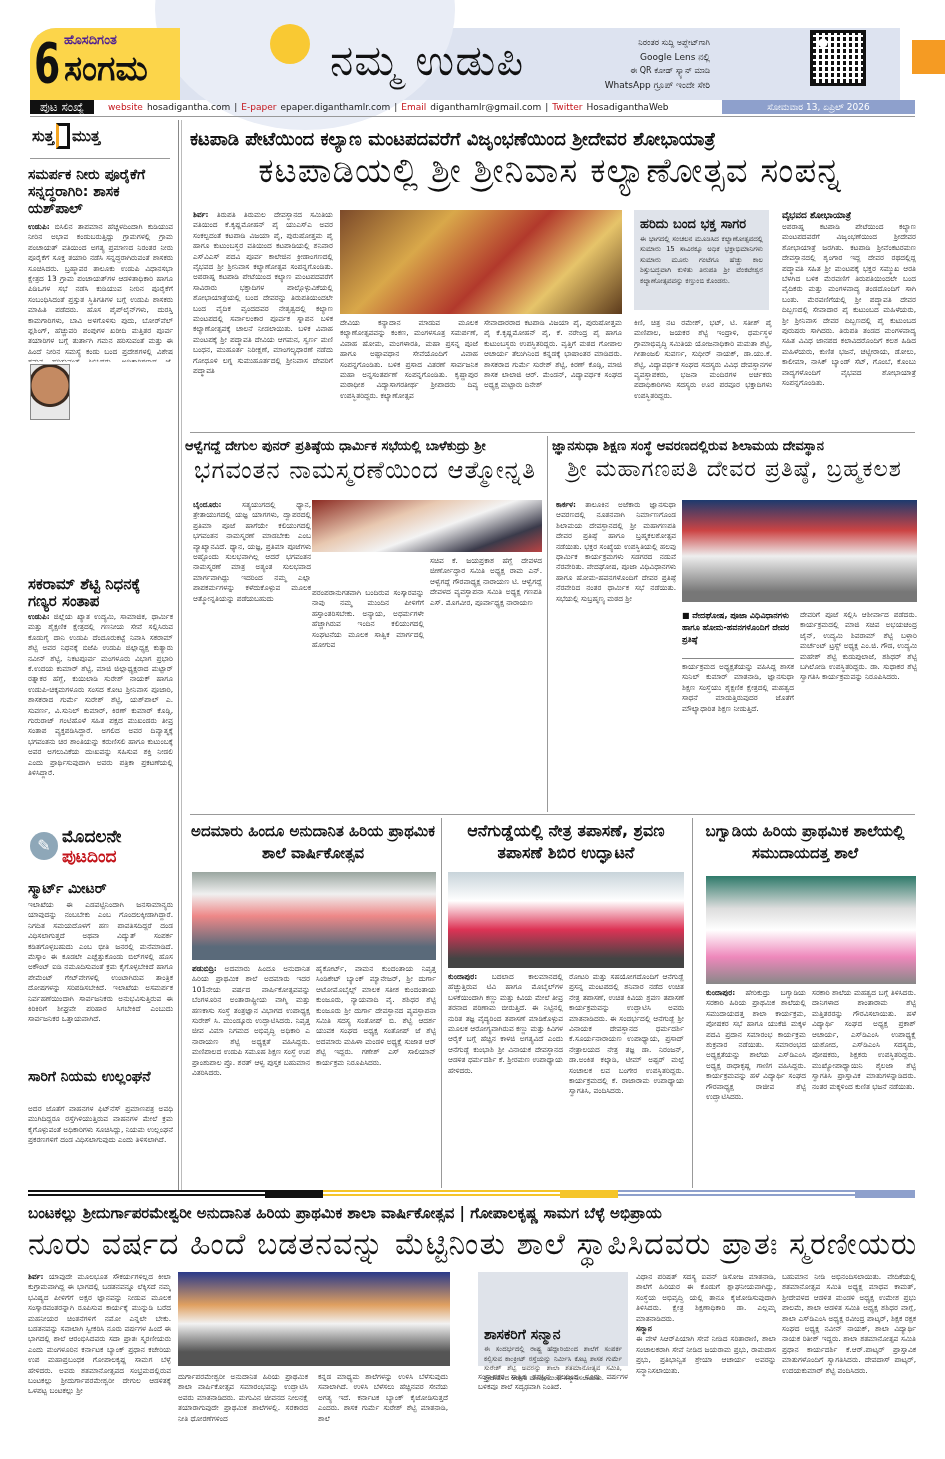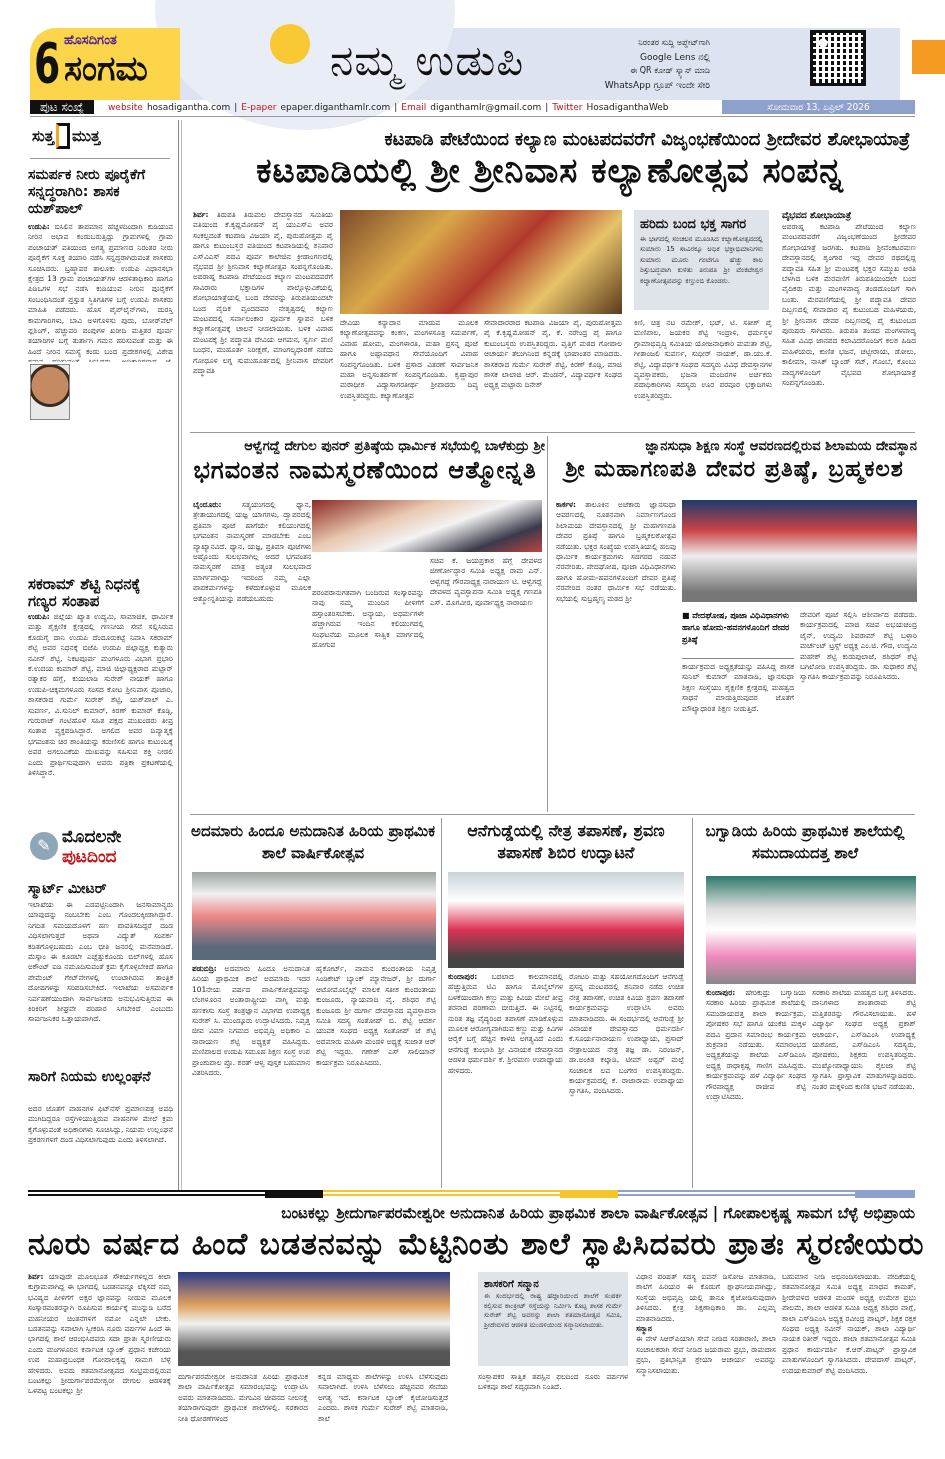--- a/index.html
+++ b/index.html
@@ -35,22 +35,22 @@
   .sidebar-logo { left: 32px; top: 123px; font-size: 15px; font-weight: bold; }
   .sidebar-logo .mid { display:inline-block; width: 14px; height: 26px; border: 3px solid #111; border-left-color:#f5a623; vertical-align: middle; margin: 0 2px; }
   .photo { background: linear-gradient(135deg,#7c4a2a,#d9a84a 30%,#b2392c 55%,#e6c46a 75%,#5c3a1c); }
   .photo2 { background: linear-gradient(160deg,#8b2a22 0%,#e8c8b0 35%,#f3f3f3 55%,#3a3a4a 80%,#b44); }
   .photo3 { background: linear-gradient(180deg,#1c3a6e 0%,#c44 30%,#eee 55%,#777 90%); }
   .photo4 { background: linear-gradient(180deg,#9aa6a0 0%,#f0f0f0 25%,#e88 50%,#5a6a7a 85%); }
   .photo5 { background: linear-gradient(180deg,#c8d4da 0%,#fff 30%,#d35 60%,#444 90%); }
   .photo6 { background: linear-gradient(180deg,#2e7a6a 0%,#ddd 30%,#fff 50%,#e8b 75%,#888); }
   .photo7 { background: linear-gradient(180deg,#2a3a8a 0%,#e0a060 35%,#f2f2f2 55%,#555 85%); }
   .portrait { background: radial-gradient(circle at 50% 38%, #c48a62 0 18px, #3a2a20 19px 21px, #e8e8e8 22px); border:1px solid #888; }
-  .headline-kicker { font-size: 18px; font-weight: bold; color: #111; text-align: right; white-space: nowrap; }
-  .headline-main { font-size: 36px; font-weight: bold; color: #111; text-align: center; white-space: nowrap; letter-spacing: 1px; }
+  .headline-kicker { font-size: 18px; font-weight: bold; color: #111; text-align: left; white-space: nowrap; }
+  .headline-main { font-size: 36px; font-weight: normal; color: #111; text-align: center; white-space: nowrap; letter-spacing: 1px; }
   .box-grey { background: #dfe3ea; padding: 6px; }
   .box-grey h4 { font-size: 13px; font-weight: bold; margin-bottom: 2px; }
   .h-mid { font-size: 19px; font-weight: bold; text-align: center; color: #111; line-height: 24px; }
   .bullet-note { font-size: 8px; font-weight: bold; line-height: 12px; }
   .stripe-black { background: repeating-linear-gradient(180deg,#111 0 2px,#fff 2px 4px); }
   .stripe-yellow { background: repeating-linear-gradient(180deg,#f5c52a 0 2px,#fff 2px 4px); }
   .stripe-blue { background: repeating-linear-gradient(180deg,#8ea0cc 0 2px,#fff 2px 4px); }
   .pencil { width: 28px; height: 28px; border-radius: 50%; background: #8ea7b8; color: #fff; font-size: 16px; text-align: center; line-height: 28px; }
 </style>
 </head>
@@ -202,21 +202,21 @@
 <div class="abs headline-main" style="left:28px; top:1226px; width:887px; font-size:30px;">ನೂರು ವರ್ಷದ ಹಿಂದೆ ಬಡತನವನ್ನು ಮೆಟ್ಟಿನಿಂತು ಶಾಲೆ ಸ್ಥಾಪಿಸಿದವರು ಪ್ರಾತಃ ಸ್ಮರಣೀಯರು</div>
 
 <div class="abs col-text" style="left:28px; top:1272px; width:143px; height:150px; overflow:hidden;">
   <b>ಶಿರ್ವ:</b> <span>ಯಾವುದೇ ಮೂಲಭೂತ ಸೌಕರ್ಯಗಳಿಲ್ಲದ ಕೀಲಾ ಕುಗ್ರಾಮವಾಗಿದ್ದ ಈ ಭಾಗದಲ್ಲಿ ಬಡತನವನ್ನೂ ಲೆಕ್ಕಿಸದೆ ನಮ್ಮ ಭವಿಷ್ಯದ ಪೀಳಿಗೆಗೆ ಅಕ್ಷರ ಜ್ಞಾನವನ್ನು ನೀಡುವ ಮೂಲಕ ಸಂಸ್ಕಾರವಂತರನ್ನಾಗಿ ರೂಪಿಸುವ ಕಾರ್ಯಕ್ಕೆ ಮುನ್ನುಡಿ ಬರೆದ ಮಹನೀಯರ ಚಿಂತನೆಗಳಿಗೆ ನಮೋ ಎನ್ನಲೇ ಬೇಕು. ಬಡತನವನ್ನು ಸವಾಲಾಗಿ ಸ್ವೀಕರಿಸಿ ನೂರು ವರ್ಷಗಳ ಹಿಂದೆ ಈ ಭಾಗದಲ್ಲಿ ಶಾಲೆ ಆರಂಭಿಸಿದವರು ಸದಾ ಪ್ರಾತಃ ಸ್ಮರಣೀಯರು ಎಂದು ಮಂಗಳೂರಿನ ಕರ್ನಾಟಕ ಬ್ಯಾಂಕ್ ಪ್ರಧಾನ ಕಚೇರಿಯ ಉಪ ಮಹಾಪ್ರಬಂಧಕ ಗೋಪಾಲಕೃಷ್ಣ ಸಾಮಗ ಬೆಳ್ಳೆ ಹೇಳಿದರು. ಅವರು ಶತಮಾನೋತ್ಸವದ ಸಂಭ್ರಮದಲ್ಲಿರುವ ಬಂಟಕಲ್ಲು ಶ್ರೀದುರ್ಗಾಪರಮೇಶ್ವರೀ ದೇಗುಲ ಆಡಳಿತಕ್ಕೆ ಒಳಪಟ್ಟ ಬಂಟಕಲ್ಲು ಶ್ರೀ</span>
 </div>
 <div class="abs photo7" style="left:178px; top:1272px; width:272px; height:94px;"></div>
 <div class="abs col-text" style="left:178px; top:1372px; width:130px; height:50px; overflow:hidden;">ದುರ್ಗಾಪರಮೇಶ್ವರೀ ಅನುದಾನಿತ ಹಿರಿಯ ಪ್ರಾಥಮಿಕ ಶಾಲಾ ವಾರ್ಷಿಕೋತ್ಸವ ಸಮಾರಂಭವನ್ನು ಉದ್ಘಾಟಿಸಿ ಅವರು ಮಾತನಾಡಿದರು. ಮಗುವಿನ ಜೀವನದ ನೀಲನಕ್ಷೆ ತಯಾರಾಗುವುದೇ ಪ್ರಾಥಮಿಕ ಶಾಲೆಗಳಲ್ಲಿ. ಸರಕಾರದ ನೀತಿ ಧೋರಣೆಗಳಿಂದ</div>
 <div class="abs col-text" style="left:318px; top:1372px; width:130px; height:50px; overflow:hidden;">ಕನ್ನಡ ಮಾಧ್ಯಮ ಶಾಲೆಗಳನ್ನು ಉಳಿಸಿ ಬೆಳೆಸುವುದು ಸವಾಲಾಗಿದೆ. ಉಳಿಸಿ ಬೆಳೆಸಲು ಹೆಚ್ಚಿನವರ ಸೇವೆಯ ಅಗತ್ಯ ಇದೆ. ಕರ್ನಾಟಕ ಬ್ಯಾಂಕ್ ಕೈಜೋಡಿಸುತ್ತದೆ ಎಂದರು. ಶಾಸಕ ಗುರ್ಮೆ ಸುರೇಶ್ ಶೆಟ್ಟಿ ಮಾತನಾಡಿ, ಶಾಲೆ</div>
 
 <div class="abs box-grey" style="left:478px; top:1272px; width:150px; height:94px;">
-  <h4 style="font-size:10px;">ಶಾಸಕರಿಗೆ ಸನ್ಮಾನ</h4>
+  <h4 style="font-size:14px;margin-top:48px;">ಶಾಸಕರಿಗೆ ಸನ್ಮಾನ</h4>
   <div class="col-text" style="font-size:6.8px; line-height:9.6px;">ಈ ಸಂದರ್ಭದಲ್ಲಿ ರಾಷ್ಟ್ರ ಹೆದ್ದಾರಿಯಿಂದ ಶಾಲೆಗೆ ಸಂಪರ್ಕ ಕಲ್ಪಿಸುವ ಕಾಂಕ್ರೀಟ್ ರಸ್ತೆಯನ್ನು ನಿರ್ಮಿಸಿ ಕೊಟ್ಟ ಶಾಸಕ ಗುರ್ಮೆ ಸುರೇಶ್ ಶೆಟ್ಟಿ ಅವರನ್ನು ಶಾಲಾ ಶತಮಾನೋತ್ಸವ ಸಮಿತಿ, ಶ್ರೀದೇವಳದ ಆಡಳಿತ ಮಂಡಳಿಯಿಂದ ಸನ್ಮಾನಿಸಲಾಯಿತು.</div>
 </div>
 <div class="abs col-text" style="left:478px; top:1372px; width:150px; height:50px; overflow:hidden;">ಸಂಸ್ಥಾಪಕರ ಸಾತ್ವಿಕ ತಪಸ್ಸಿನ ಫಲದಿಂದ ನೂರು ವರ್ಷಗಳ ಬಳಿಕವೂ ಶಾಲೆ ಸದೃಢವಾಗಿ ನಿಂತಿದೆ.</div>
 
 <div class="abs col-text" style="left:636px; top:1272px; width:140px; height:150px; overflow:hidden;">
   <span>ವಿಧಾನ ಪರಿಷತ್ ಸದಸ್ಯ ಐವನ್ ಡಿಸೋಜ ಮಾತನಾಡಿ, ಶಾಲೆಗೆ ಹಿರಿಯರ ಈ ಕೊಡುಗೆ ಶ್ಲಾಘನೀಯವಾಗಿದ್ದು, ಸಂಸ್ಥೆಯ ಅಭಿವೃದ್ಧಿ ಯಲ್ಲಿ ತಾನೂ ಕೈಜೋಡಿಸುವುದಾಗಿ ತಿಳಿಸಿದರು. ಕ್ಷೇತ್ರ ಶಿಕ್ಷಣಾಧಿಕಾರಿ ಡಾ. ಎಲ್ಲಮ್ಮ ಮಾತನಾಡಿದರು.</span>
   <b style="display:block;">ಸನ್ಮಾನ</b>
   <span>ಈ ವೇಳೆ ಸಿಆರ್‌ಪಿಯಾಗಿ ಸೇವೆ ನೀಡಿದ ಸರಿತಾರಾಣಿ, ಶಾಲಾ ಸಂಚಾಲಕರಾಗಿ ಸೇವೆ ನೀಡಿದ ಜಯರಾಮ ಪ್ರಭು, ರಾಮದಾಸ ಪ್ರಭು, ಪ್ರತಿಭಾನ್ವಿತ ಶ್ರೇಯಾ ಆಚಾರ್ಯ ಅವರನ್ನು ಸನ್ಮಾನಿಸಲಾಯಿತು.</span>
 </div>
 <div class="abs col-text" style="left:782px; top:1272px; width:134px; height:150px; overflow:hidden;">ಬಹುಮಾನ ನೀಡಿ ಅಭಿನಂದಿಸಲಾಯಿತು. ವೇದಿಕೆಯಲ್ಲಿ ಶತಮಾನೋತ್ಸವ ಸಮಿತಿ ಅಧ್ಯಕ್ಷ ಮಾಧವ ಕಾಮತ್, ಶ್ರೀದೇವಳದ ಆಡಳಿತ ಮಂಡಳಿ ಅಧ್ಯಕ್ಷ ಉಮೇಶ ಪ್ರಭು ಪಾಲಮೆ, ಶಾಲಾ ಆಡಳಿತ ಸಮಿತಿ ಅಧ್ಯಕ್ಷ ಶಶಿಧರ ವಾಗ್ಲೆ, ಶಾಲಾ ಎಸ್‌ಡಿಎಂಸಿ ಅಧ್ಯಕ್ಷ ರವೀಂದ್ರ ಪಾಟ್ಕರ್, ಶಿಕ್ಷಕ ರಕ್ಷಕ ಸಂಘದ ಅಧ್ಯಕ್ಷ ನವೀನ್ ನಾಯಕ್, ಶಾಲಾ ವಿದ್ಯಾರ್ಥಿ ನಾಯಕ ರಿತೀಶ್ ಇದ್ದರು. ಶಾಲಾ ಶತಮಾನೋತ್ಸವ ಸಮಿತಿ ಪ್ರಧಾನ ಕಾರ್ಯದರ್ಶಿ ಕೆ.ಆರ್.ಪಾಟ್ಕರ್ ಪ್ರಾಸ್ತಾವಿಕ ಮಾತುಗಳೊಂದಿಗೆ ಸ್ವಾಗತಿಸಿದರು. ದೇವದಾಸ್ ಪಾಟ್ಕರ್, ಉದಯಕುಮಾರ್ ಶೆಟ್ಟಿ ವಂದಿಸಿದರು.</div>

